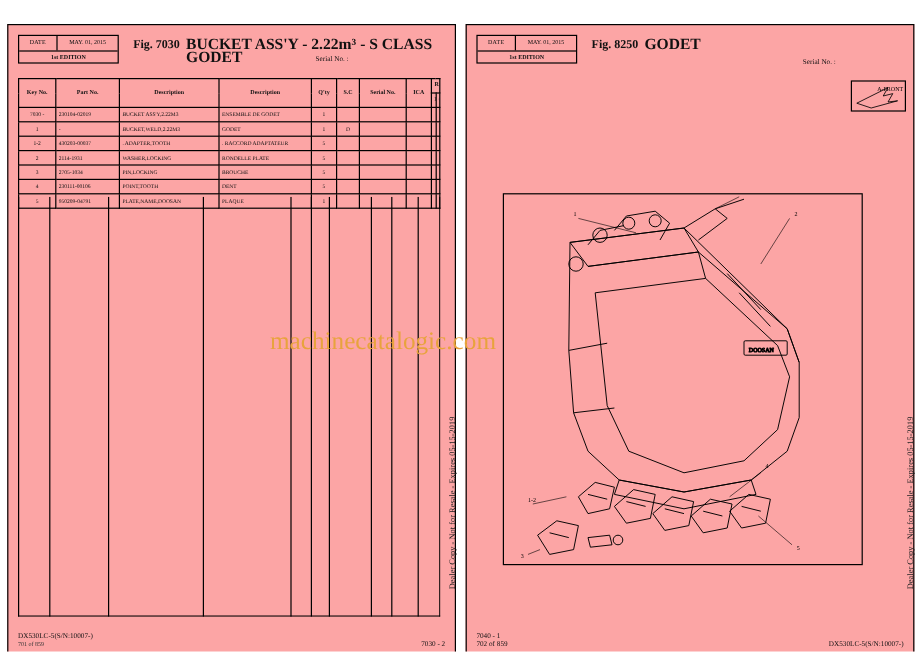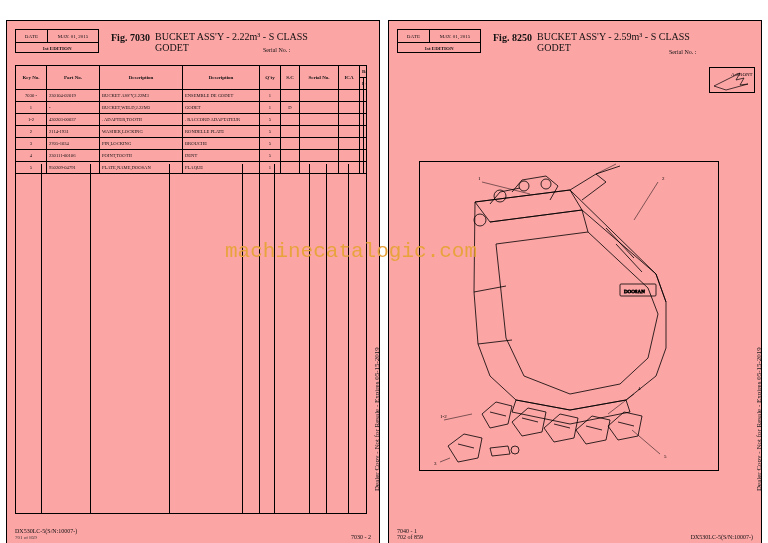--- a/index.html
+++ b/index.html
@@ -44,21 +44,21 @@
   }
   .datebox .row2{
     height:11px;font-size:5px;display:flex;align-items:center;justify-content:center;
     font-weight:bold;
   }
   .figno{
     position:absolute;left:96px;top:3px;font-size:10px;font-weight:bold;
   }
   .title{
     position:absolute;left:140px;top:2px;width:210px;
-    font-size:10px;font-weight:normal;line-height:11px;
+    font-size:13px;font-weight:bold;line-height:11px;
   }
   .serialno{
     position:absolute;font-size:6px;
   }
 
   
   table.parts{
     position:absolute;left:8px;top:44px;width:352px;
     border-collapse:collapse;
     font-size:4.6px;
@@ -82,24 +82,24 @@
   .cSC{width:14px;text-align:center;}
   .cSerial{width:34px;text-align:center;}
   .cICA{width:16px;text-align:center;}
   .cRPart{width:34px;text-align:center;}
   .cRQty{width:18px;text-align:center;}
   .repl-head{text-align:center;font-size:5px;}
 
   
   .watermark{
     position:absolute;
-    left:225px;top:240px;
+    left:225px;top:272px;
     font-size:21px;
     color:#e8a33d;
-    font-family:Liberation Mono, monospace;
+    font-family:Liberation Serif, serif;
     white-space:nowrap;
     z-index:40;
   }
 
   
   .vert{
     position:absolute;
     font-size:7px;
     color:#222;
     transform-origin:0 0;
@@ -288,21 +288,20 @@
   <div class="hdr">
     <div class="datebox">
       <div class="row1">
         <div class="c1">DATE</div>
         <div class="c2">MAY.  01,  2015</div>
       </div>
       <div class="row2">1st EDITION</div>
     </div>
     <div class="figno">Fig. 8250</div>
     <div class="title">
-      <div>BUCKET ASS'Y - 2.59m³ - S CLASS</div>
       <div>GODET</div>
     </div>
     <div class="serialno" style="left:272px;top:20px;">Serial No. :</div>
   </div>
 
   <div class="arrowbox">
     <svg width="44" height="24" viewBox="0 0 44 24">
       <path d="M4 18 L30 5 L26 12 L34 10 L30 17 L38 16 L16 22 Z" fill="none" stroke="#000" stroke-width="0.7"></path>
       <text class="lbl" x="21" y="8" font-size="4.5">A-FRONT</text>
     </svg>

